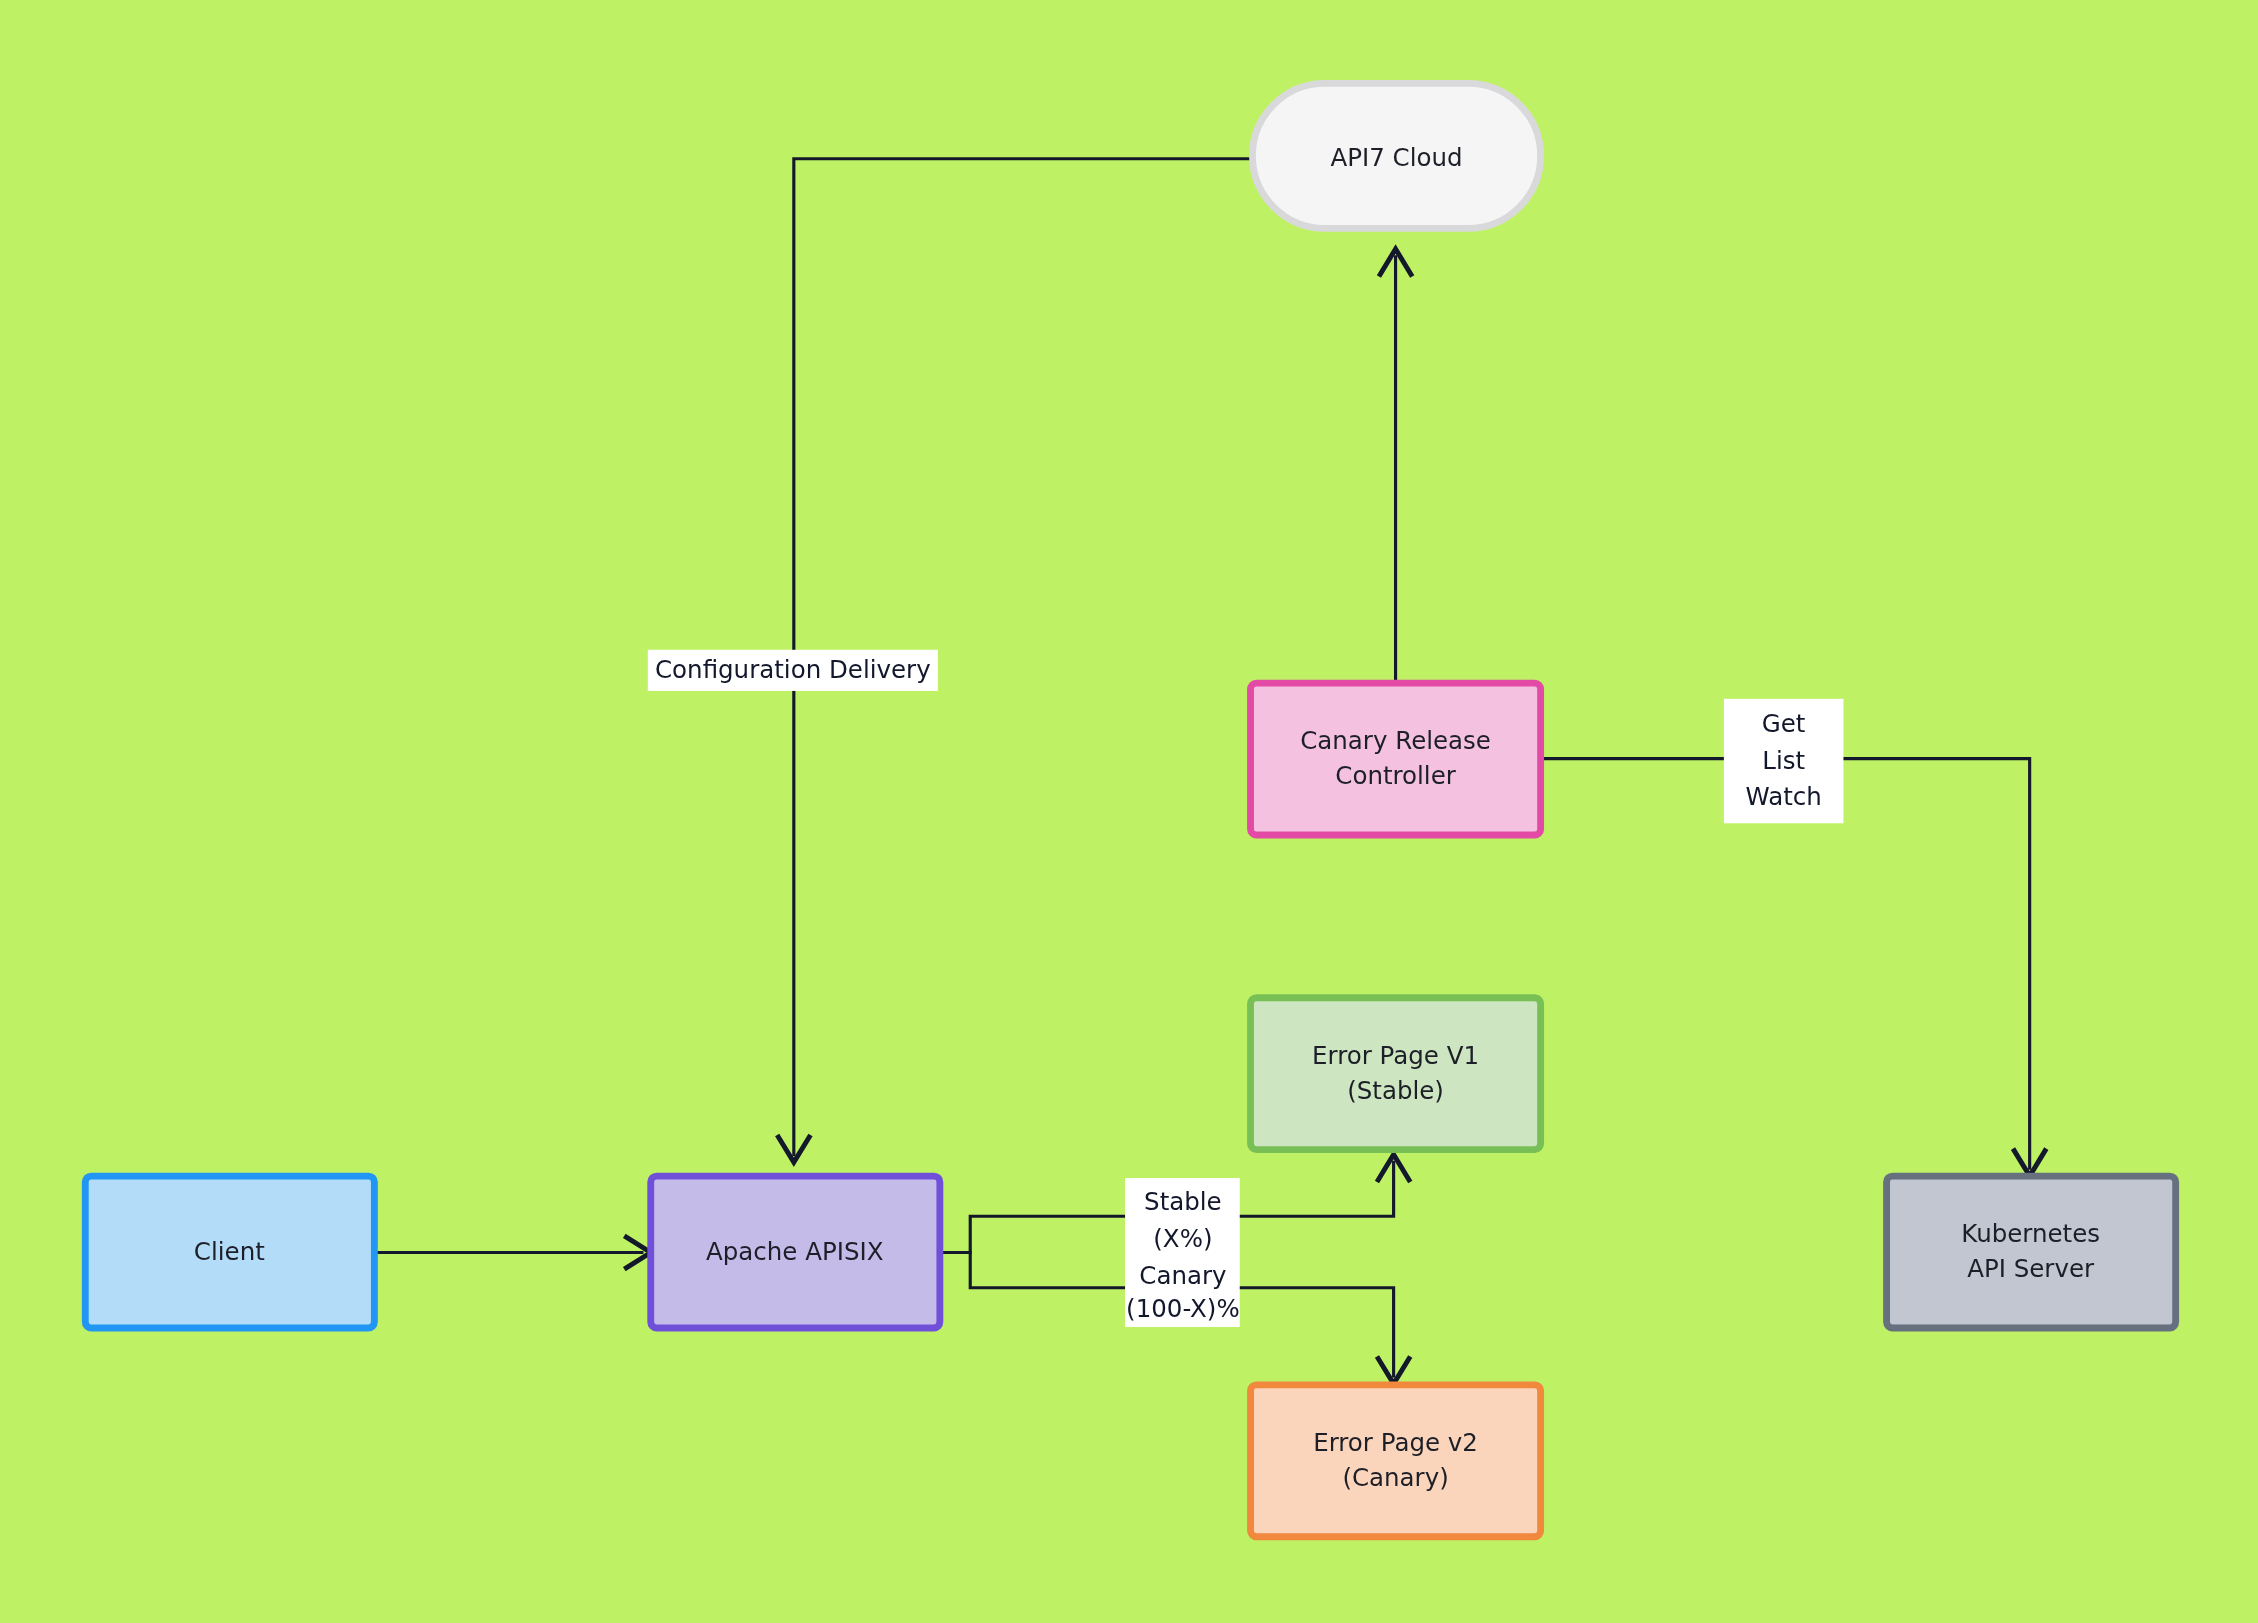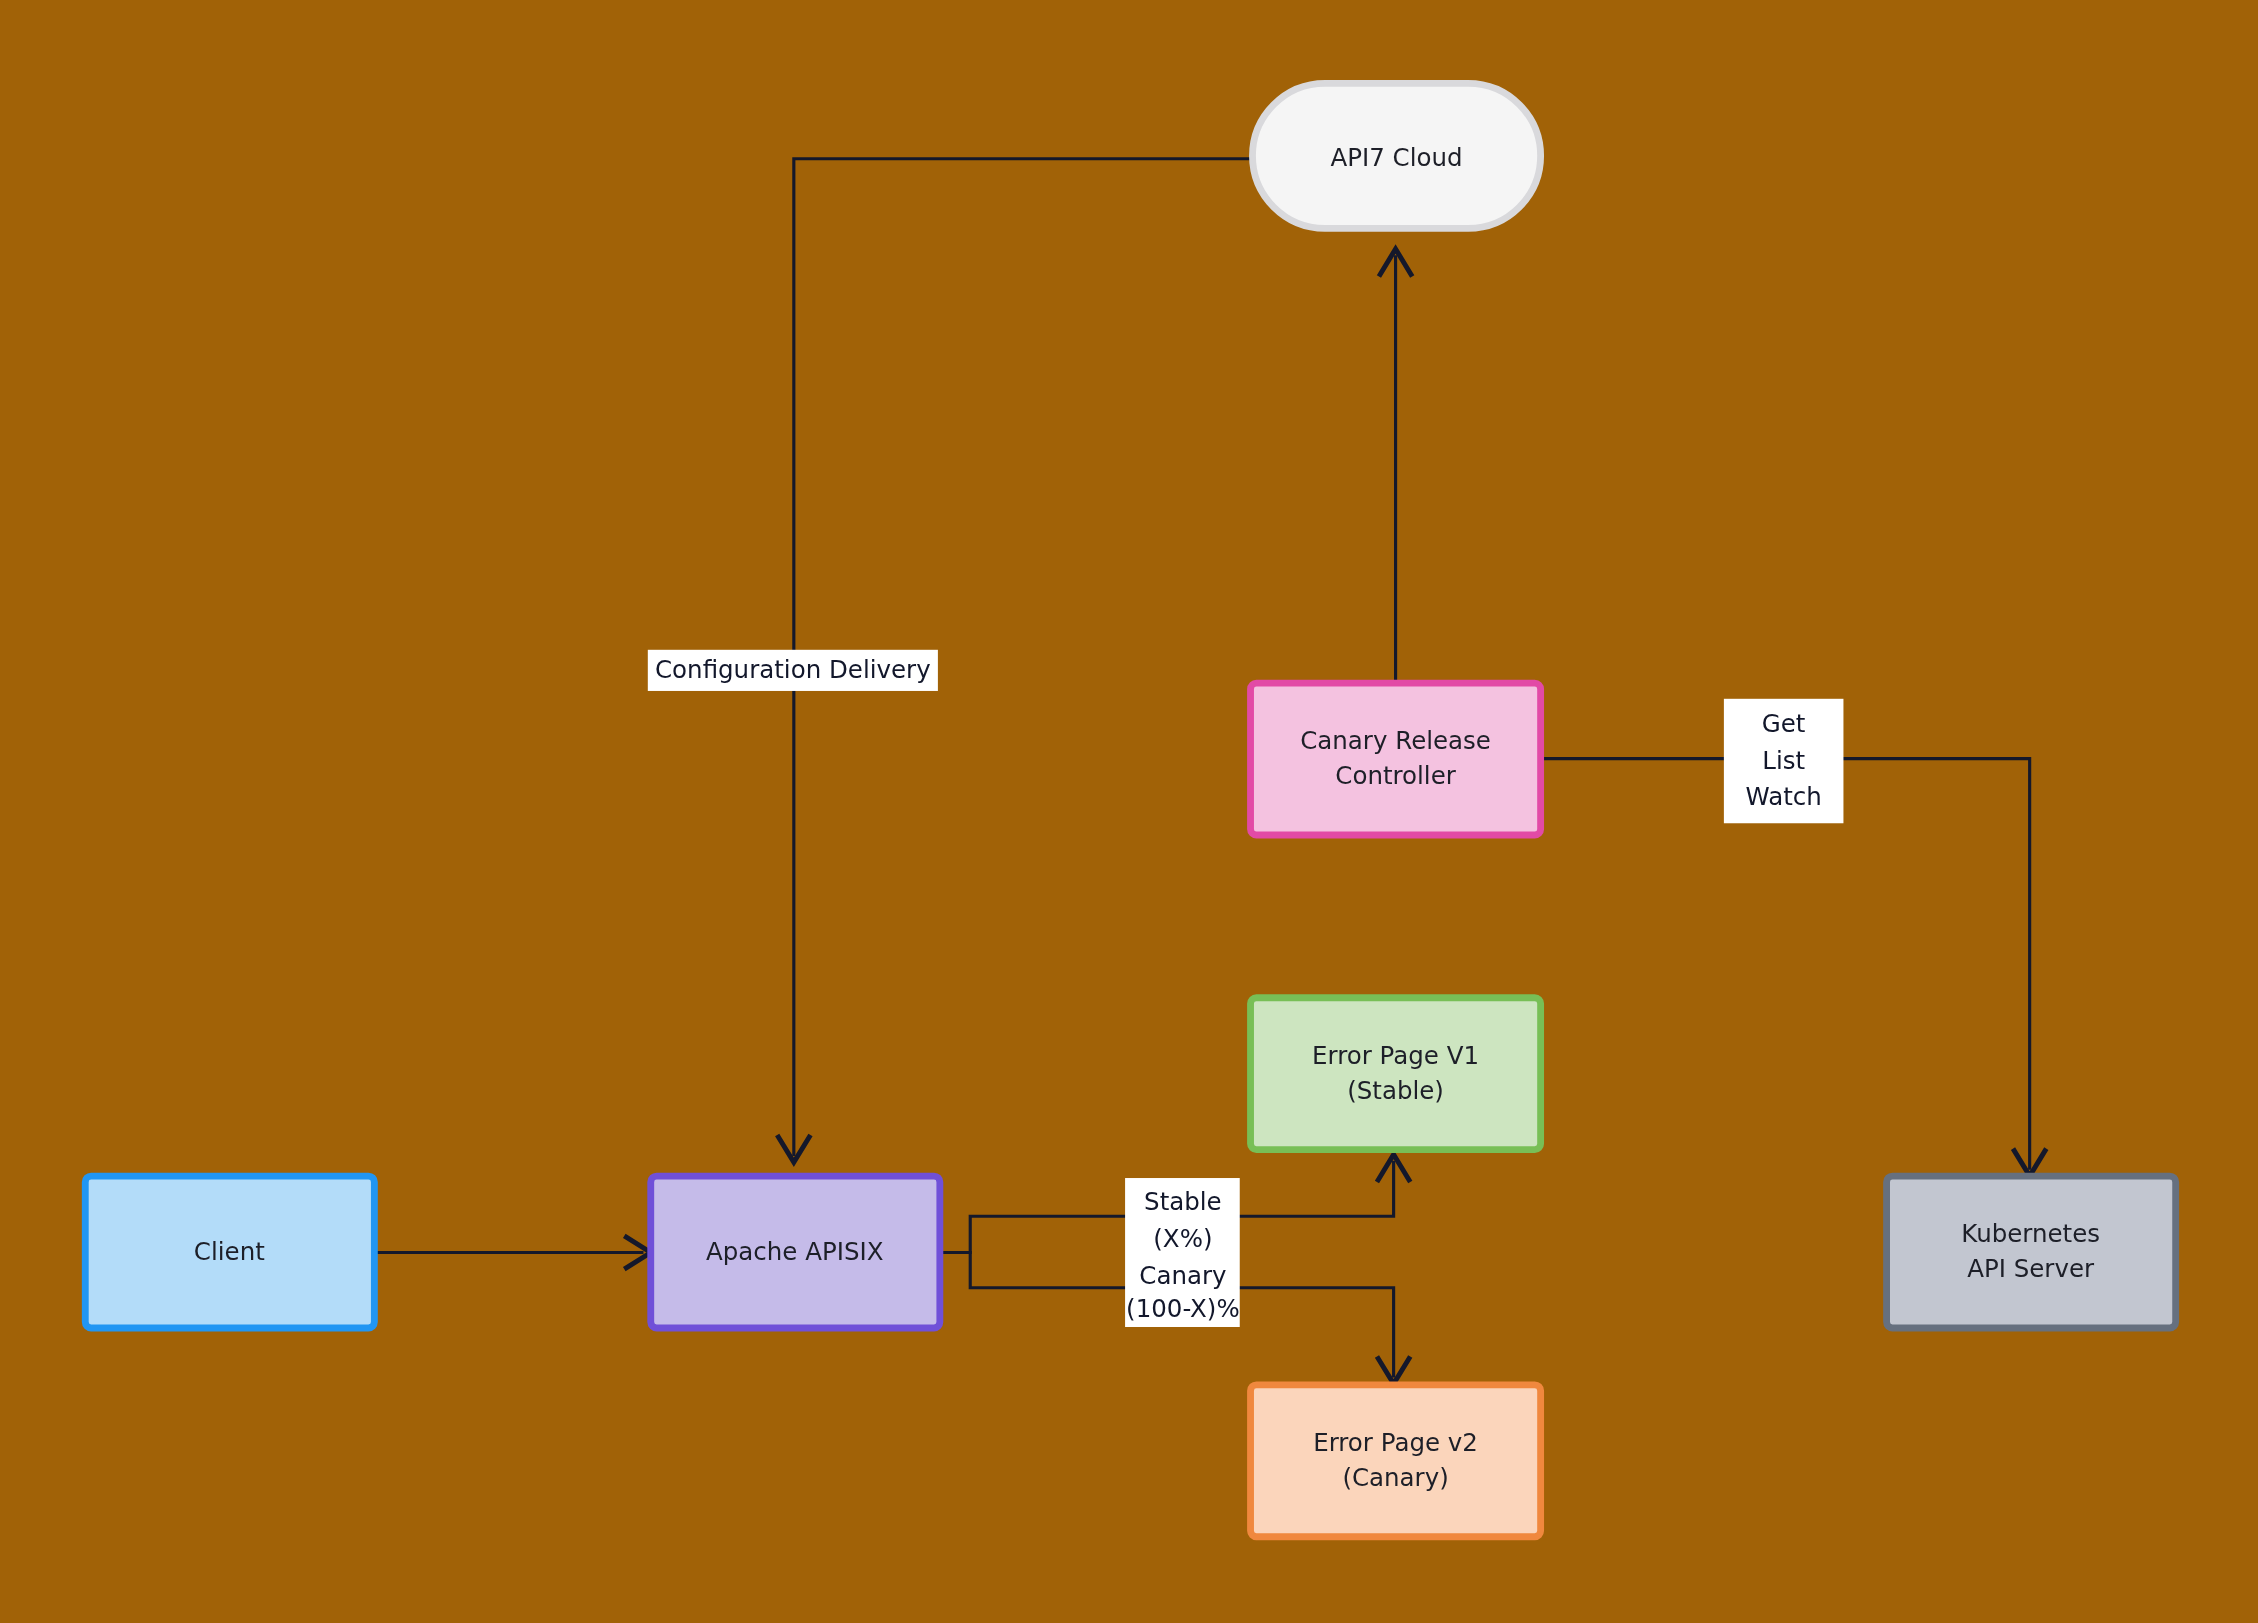--- a/index.html
+++ b/index.html
@@ -10,21 +10,21 @@
   body {
     width: 2258px;
     height: 1623px;
     overflow: hidden;
     font-family: "DejaVu Sans", sans-serif;
   }
   #diagram-root {
     position: relative;
     width: 2258px;
     height: 1623px;
-    background: #a16207;
+    background: #bef264;
   }
   svg.canvas {
     position: absolute;
     top: 0;
     left: 0;
     width: 2258px;
     height: 1623px;
     display: block;
   }
   .node-label {

